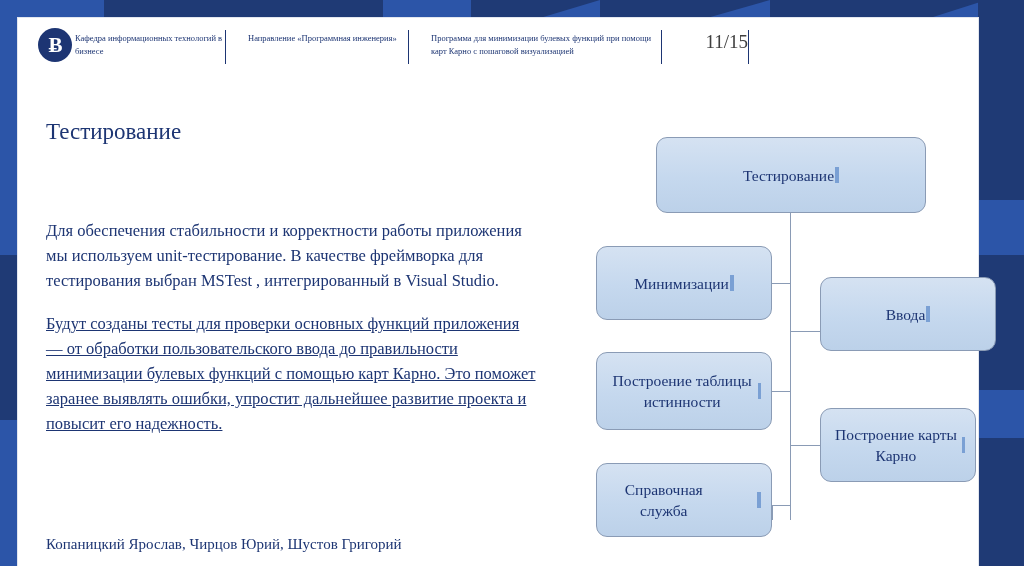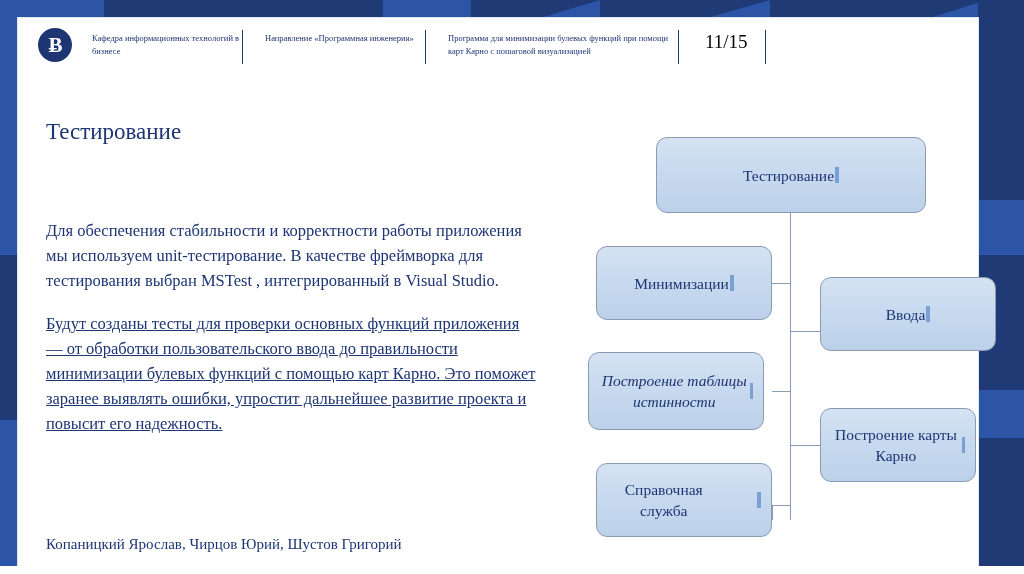--- a/index.html
+++ b/index.html
@@ -128,39 +128,39 @@
     text-align: center;
     letter-spacing: -1px;
   }
   .hdr-text {
     color: #1d3573;
     font-family: "Liberation Serif", serif;
     font-size: 8.5px;
     line-height: 13px;
     margin-top: 10px;
   }
-  .hdr-col-1 { margin-left: 20px; width: 150px; }
+  .hdr-col-1 { margin-left: 3px; width: 150px; }
   .hdr-sep {
     width: 1px;
     height: 34px;
     background: #1d3573;
     margin-top: 8px;
     flex: 0 0 1px;
   }
   .hdr-col-2 { margin-left: 22px; width: 160px; }
   .hdr-col-3 { margin-left: 22px; width: 230px; }
   .pagenum {
-    color: #000000;
+    color: #404040;
     font-family: "Liberation Serif", serif;
     font-size: 19px;
     line-height: 19px;
     margin-top: 10px;
     margin-left: 26px;
     width: 60px;
-    text-align: left;
+    text-align: right;
   }
 
   
   .title {
     position: absolute;
     left: 46px; top: 118px;
     color: #1d3573;
     font-family: "Liberation Serif", serif;
     font-size: 23px;
     line-height: 28px;
@@ -280,21 +280,21 @@
     <div class="node" style="left:16px; top:131px; width:176px; height:74px;">
       <span>Минимизации</span>
         <span class="caret"></span>
     </div>
 
     <div class="node" style="left:240px; top:162px; width:176px; height:74px;">
       <span>Ввода</span>
         <span class="caret"></span>
     </div>
 
-    <div class="node" style="left:8px; top:237px; width:176px; height:78px;font-style:italic;">
+    <div class="node" style="left:16px; top:237px; width:176px; height:78px;">
       <span>Построение таблицы истинности</span>
         <span class="caret"></span>
     </div>
 
     <div class="node" style="left:240px; top:293px; width:156px; height:74px;">
       <span>Построение карты Карно</span>
         <span class="caret"></span>
     </div>
 
     <div class="node" style="left:16px; top:348px; width:176px; height:74px;gap:36px;">

